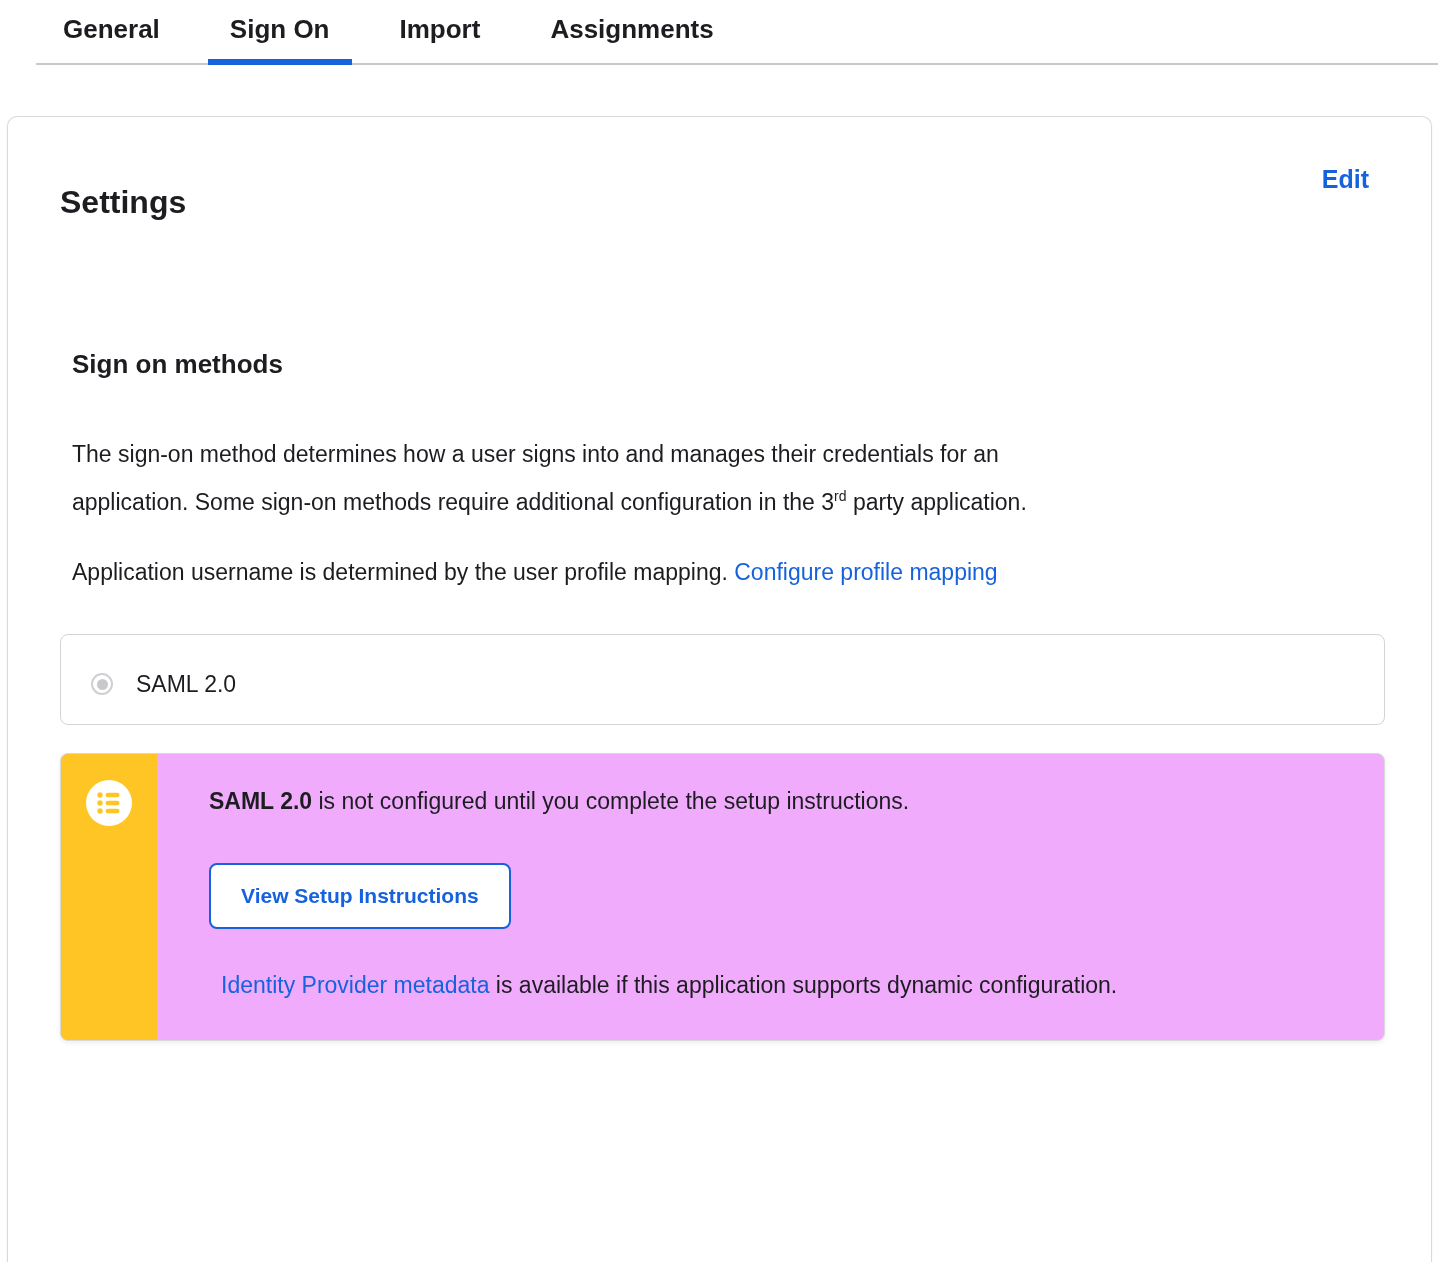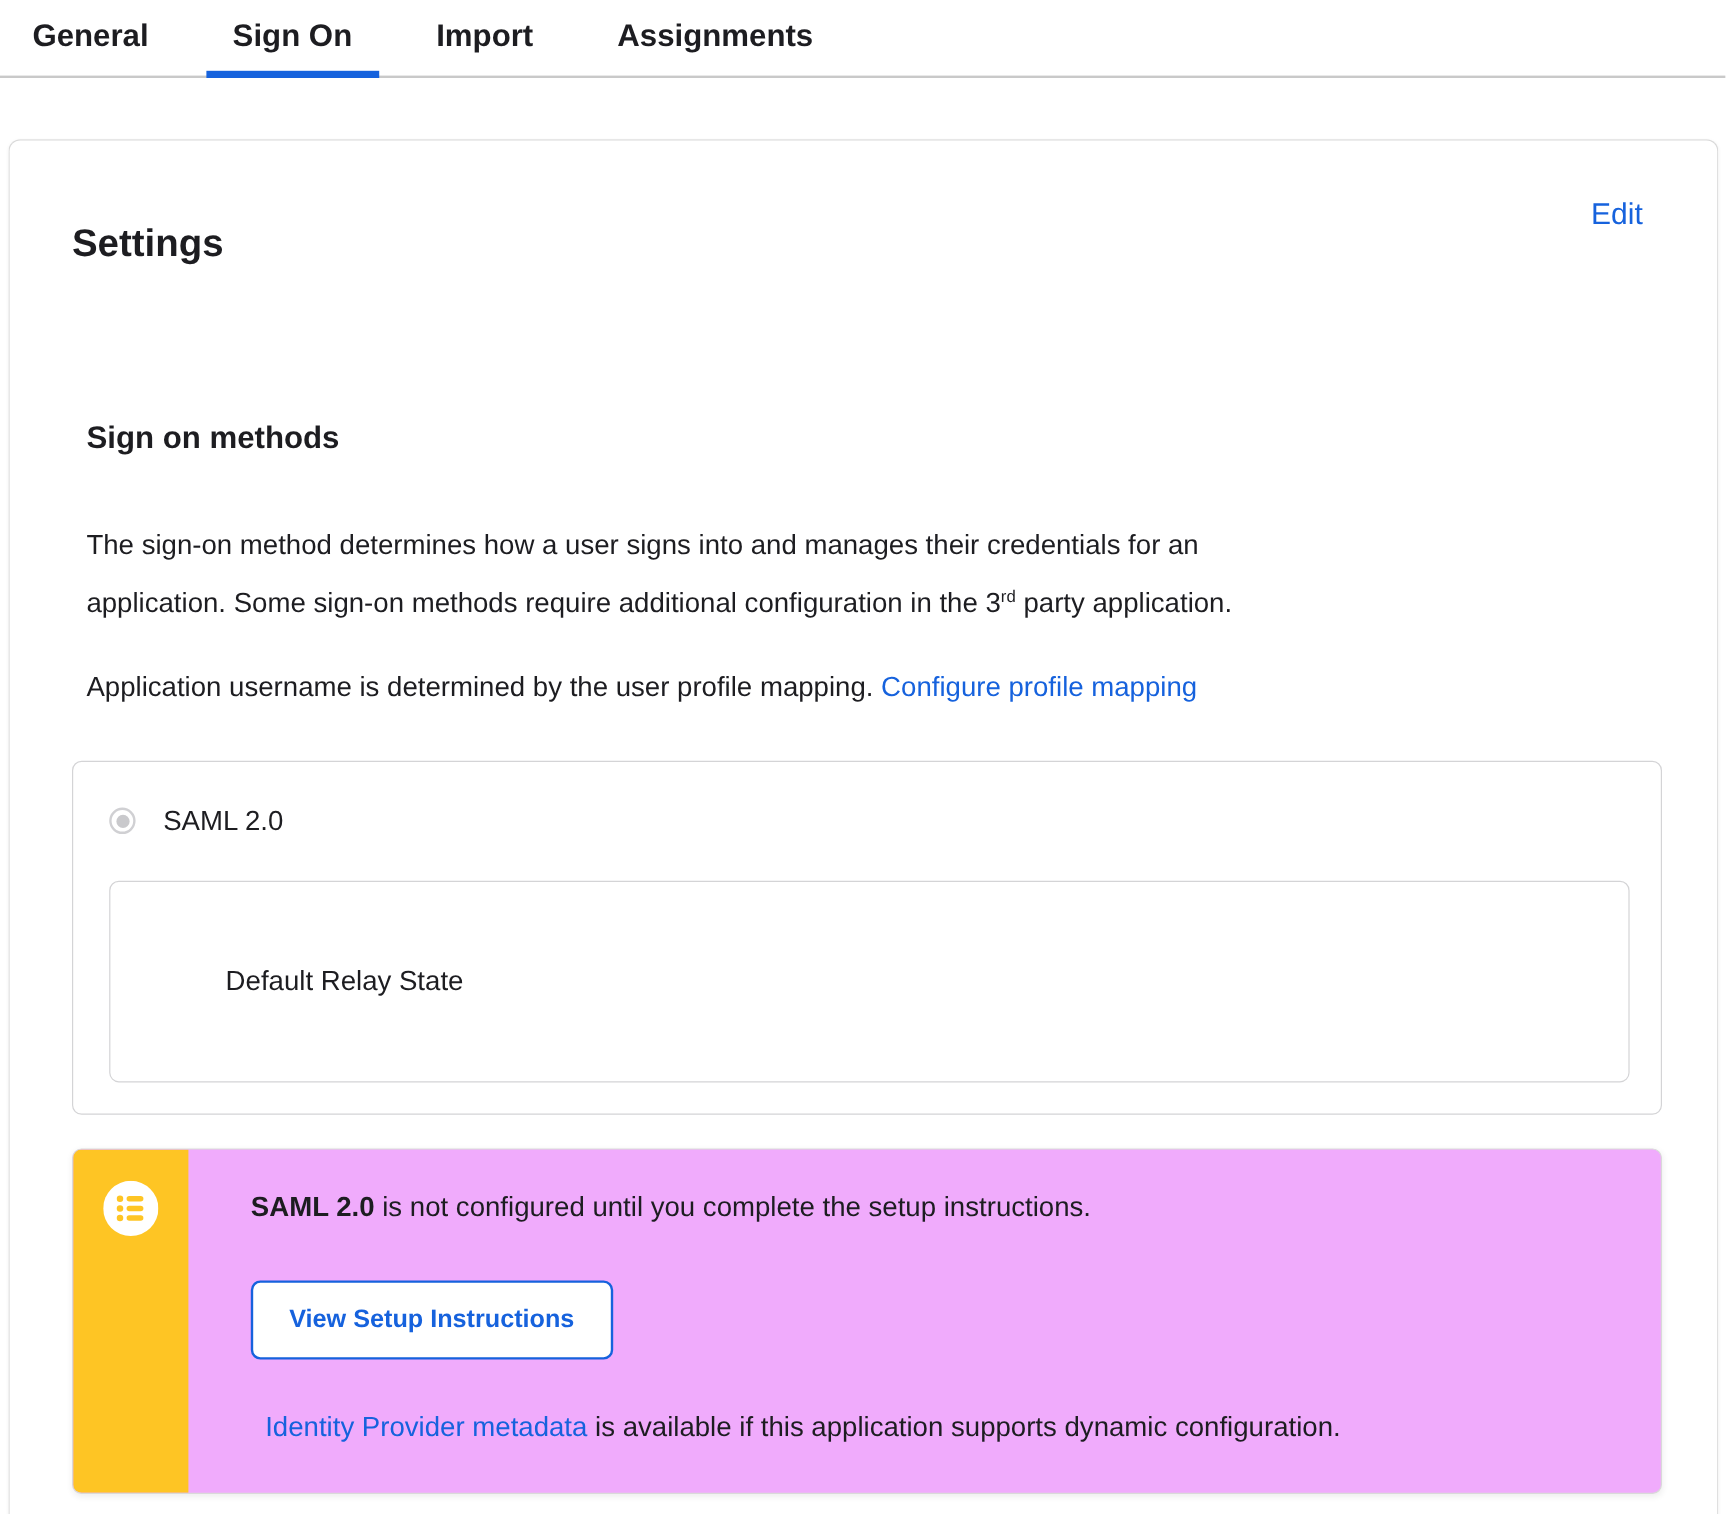--- a/index.html
+++ b/index.html
@@ -16,20 +16,21 @@
     background:#ffffff;color:var(--ink);
     font-family:"Liberation Sans", sans-serif;
     -webkit-font-smoothing:antialiased;
   }
 
   
   .tabbar{
     display:flex;gap:26px;
     padding:9px 0 0 5px;
     border-bottom:2px solid #c9c9c9;
+    margin-left:36px;
   }
   .tab{
     position:relative;
     padding:5px 22px 18px 22px;
     font-size:26px;font-weight:700;
     color:var(--ink);cursor:pointer;white-space:nowrap;
   }
   .tab.active::after{
     content:"";position:absolute;left:0;right:0;bottom:-2px;height:6px;
     background:var(--blue);
@@ -43,21 +44,21 @@
     border-bottom:none;
     border-radius:10px 10px 0 0;
     box-shadow:0 1px 3px rgba(0,0,0,0.05);
     background:#fff;
   }
   .card-header{
     display:flex;justify-content:space-between;align-items:flex-start;
     padding:46px 62px 0 52px;
   }
   .card-title{font-size:32px;font-weight:700;line-height:1.15;}
-  .edit-link{font-size:25px;font-weight:400;color:var(--blue);cursor:pointer;line-height:1.3;}
+  .edit-link{font-size:25px;font-weight:700;color:var(--blue);cursor:pointer;line-height:1.3;}
 
   .section{padding:0 64px;}
   .section-heading{margin-top:106px;font-size:26px;font-weight:700;}
   .para{margin-top:50px;font-size:23px;line-height:48px;}
   .para2{margin-top:22px;font-size:23px;line-height:48px;}
   .link{color:var(--blue);cursor:pointer;text-decoration:none;}
   sup{font-size:14px;line-height:0;}
 
   
   .saml-box{
@@ -142,23 +143,20 @@
   </div>
 
   <div class="saml-box">
     <div class="radio-row">
       <span class="radio">
         <span class="radio-dot"></span>
       </span>
       <span class="radio-label">SAML 2.0</span>
     </div>
 
-    <div class="field-box">
-      <span>Default Relay State</span>
-    </div>
   </div>
 
   <div class="callout">
     <div class="callout-bar">
       <svg width="46" height="46" viewBox="0 0 46 46">
         <circle cx="23" cy="23" r="23" fill="#ffffff"></circle>
         <circle cx="14" cy="15" r="2.7" fill="#fec524"></circle>
         <rect x="19.5" y="12.7" width="14" height="4.6" rx="2.3" fill="#fec524"></rect>
         <circle cx="14" cy="23" r="2.7" fill="#fec524"></circle>
         <rect x="19.5" y="20.7" width="14" height="4.6" rx="2.3" fill="#fec524"></rect>

